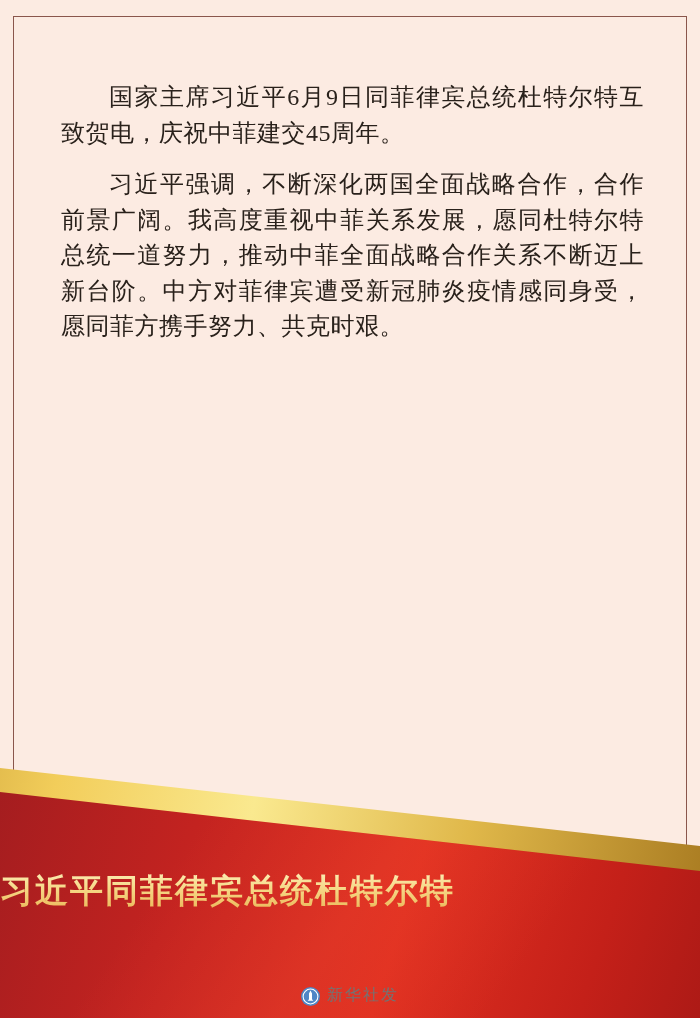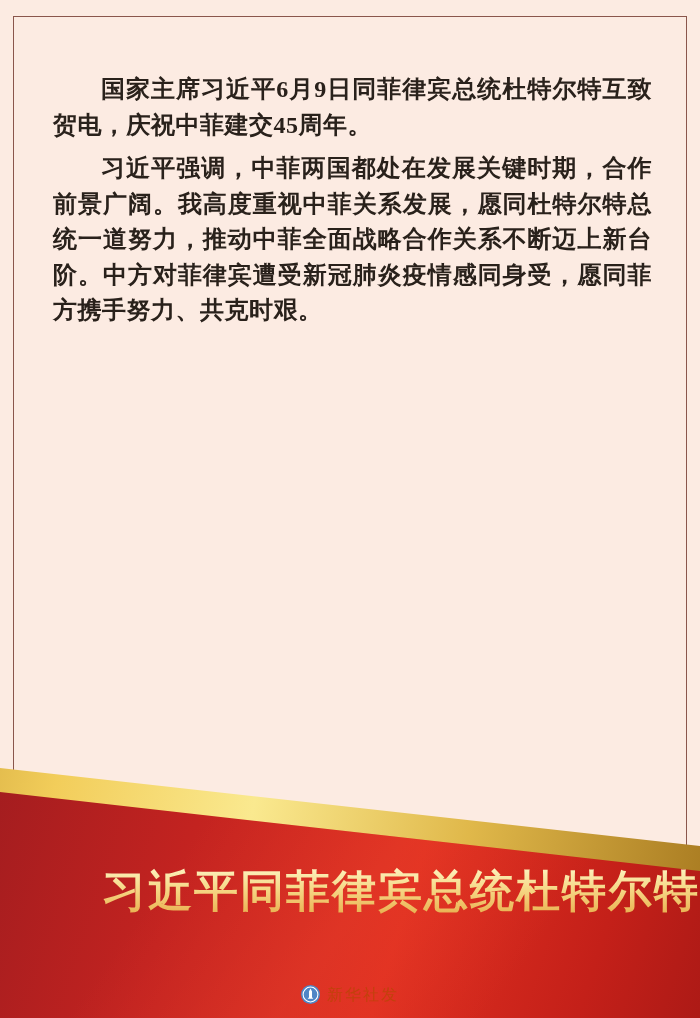--- a/index.html
+++ b/index.html
@@ -16,70 +16,70 @@
     pointer-events:none;
   }
   
   .article{
     position:absolute;left:45px;top:64px;width:615px;
     color:#29211b;
     font-size:24px;line-height:35.5px;
     text-align:justify;
     letter-spacing:0.5px;
   }
-  .article p{margin:8px;text-indent:2em;font-weight:bold;}
+  .article p{margin:16px;text-indent:2em;}
   
   .gold-band{
     position:absolute;left:0;top:0;width:700px;height:1018px;
     background:linear-gradient(100deg,#c59a33 0%,#f2cd5a 22%,#fae98f 45%,#e0b84a 70%,#a6781f 100%);
     clip-path:polygon(0 768px,700px 846px,700px 874px,0 795px);
   }
   
   .red-banner{
     position:absolute;left:0;top:0;width:700px;height:1018px;
     background:linear-gradient(108deg,#83171e 0%,#9a1b1f 18%,#c32320 45%,#df2f20 68%,#c42019 88%,#ad1a16 100%);
     clip-path:polygon(0 792px,700px 871px,700px 1018px,0 1018px);
   }
   .red-banner::after{
     content:"";position:absolute;left:0;top:0;width:100%;height:100%;
     background:linear-gradient(125deg,rgba(255,255,255,0) 55%,rgba(255,90,60,0.18) 70%,rgba(255,255,255,0) 85%);
   }
   
   .banner-title{
     position:absolute;left:0;right:0;top:862px;
-    text-align:right;font-weight:bold;
-    font-size:44px;line-height:59px;
+    text-align:left;font-weight:bold;
+    font-size:33px;line-height:59px;
     letter-spacing:2px;
   }
   .banner-title .line{
     display:block;
     color:#f3d27a;
     background:linear-gradient(180deg,#fdf4c2 8%,#f6d887 45%,#ecb95c 80%,#dfa03c 100%);
     -webkit-background-clip:text;background-clip:text;
     -webkit-text-fill-color:transparent;
   }
   
   .footer{
     position:absolute;left:0;right:0;top:985px;
-    display:flex;align-items:flex-start;justify-content:center;gap:7px;
-    color:#c2410c;font-size:16px;letter-spacing:2px;
+    display:flex;align-items:flex-end;justify-content:center;gap:7px;
+    color:#737373;font-size:16px;letter-spacing:2px;
     font-family:"Liberation Sans",sans-serif;
   }
   .logo{width:19px;height:19px;display:inline-block;line-height:0;}
 </style>
 </head>
 <body>
 
 <div>
 
   <div class="frame"></div>
 
   <div class="article">
     <p>国家主席习近平6月9日同菲律宾总统杜特尔特互致贺电，庆祝中菲建交45周年。</p>
-    <p>习近平强调，中菲两国都处在发展关键时期，合作前景广阔。我高度重视中菲关系发展，愿同杜特尔特总统一道努力，推动中菲全面战略合作关系不断迈上新台阶。中方对菲律宾遭受新冠肺炎疫情感同身受，愿同菲方携手努力、共克时艰。</p>
+    <p>习近平强调，不断深化两国全面战略合作，合作前景广阔。我高度重视中菲关系发展，愿同杜特尔特总统一道努力，推动中菲全面战略合作关系不断迈上新台阶。中方对菲律宾遭受新冠肺炎疫情感同身受，愿同菲方携手努力、共克时艰。</p>
   </div>
 
   <div class="gold-band"></div>
   <div class="red-banner"></div>
 
   <div class="banner-title">
     <span class="line">习近平同菲律宾总统杜特尔特</span>
   </div>
 
   <div class="footer">

